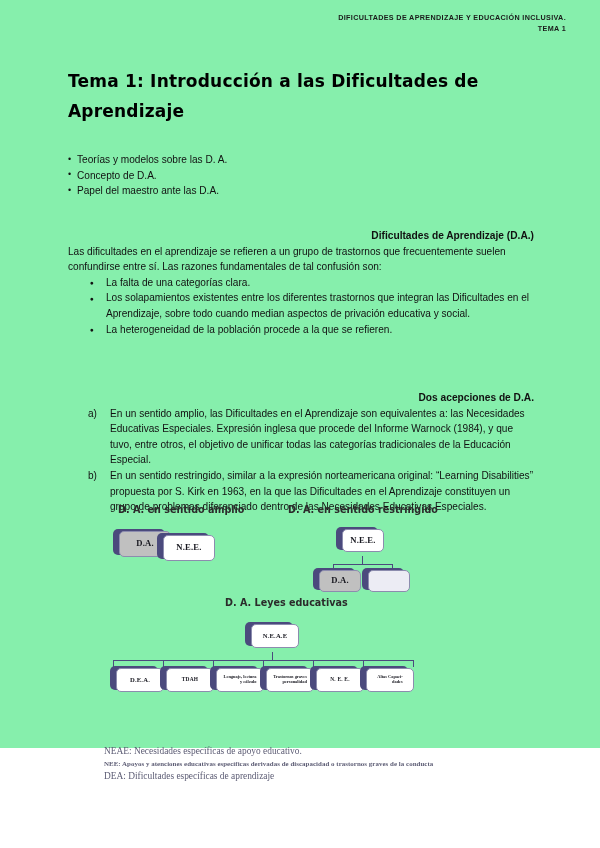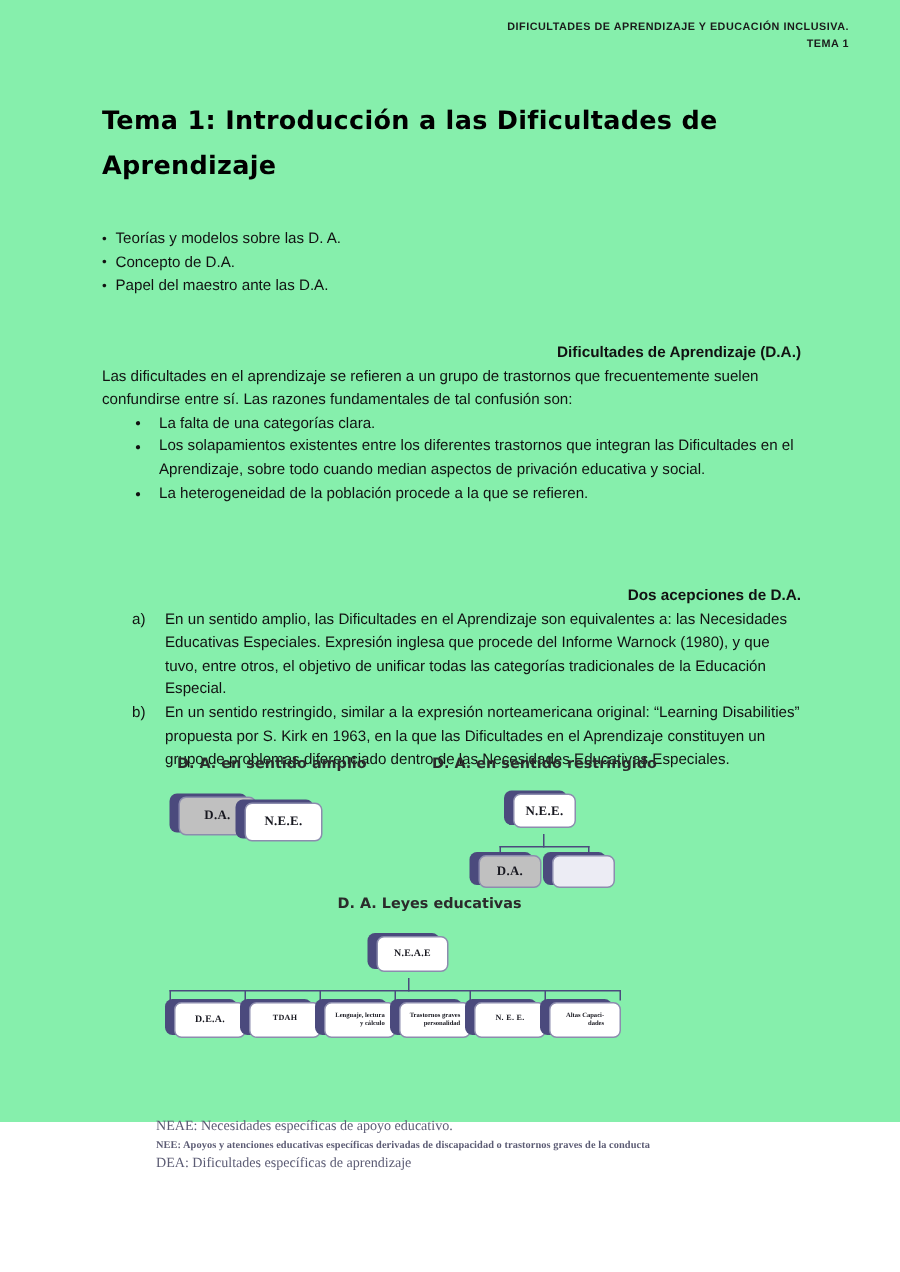--- a/index.html
+++ b/index.html
@@ -217,21 +217,21 @@
       <li>Los solapamientos existentes entre los diferentes trastornos que integran las Dificultades en el Aprendizaje, sobre todo cuando median aspectos de privación educativa y social.</li>
       <li>La heterogeneidad de la población procede a la que se refieren.</li>
     </ul>
   </div>
 
   <div class="block" style="top:347px;margin-top:43px;">
     <div class="section-head">Dos acepciones de D.A.</div>
     <ul class="alphalist">
       <li>
         <span class="marker">a)</span>
-        <span>En un sentido amplio, las Dificultades en el Aprendizaje son equivalentes a: las Necesidades Educativas Especiales. Expresión inglesa que procede del Informe Warnock (1980), y que tuvo, entre otros, el objetivo de unificar todas las categorías tradicionales de la Educación Especial.</span>
+        <span>En un sentido amplio, las Dificultades en el Aprendizaje son equivalentes a: las Necesidades Educativas Especiales. Expresión inglesa que procede del Informe Warnock (1984), y que tuvo, entre otros, el objetivo de unificar todas las categorías tradicionales de la Educación Especial.</span>
       </li>
       <li>
         <span class="marker">b)</span>
         <span>En un sentido restringido, similar a la expresión norteamericana original: “Learning Disabilities” propuesta por S. Kirk en 1963, en la que las Dificultades en el Aprendizaje constituyen un grupo de problemas diferenciado dentro de las Necesidades Educativas Especiales.</span>
       </li>
     </ul>
   </div>
 
   <div class="diagram-area">
 

